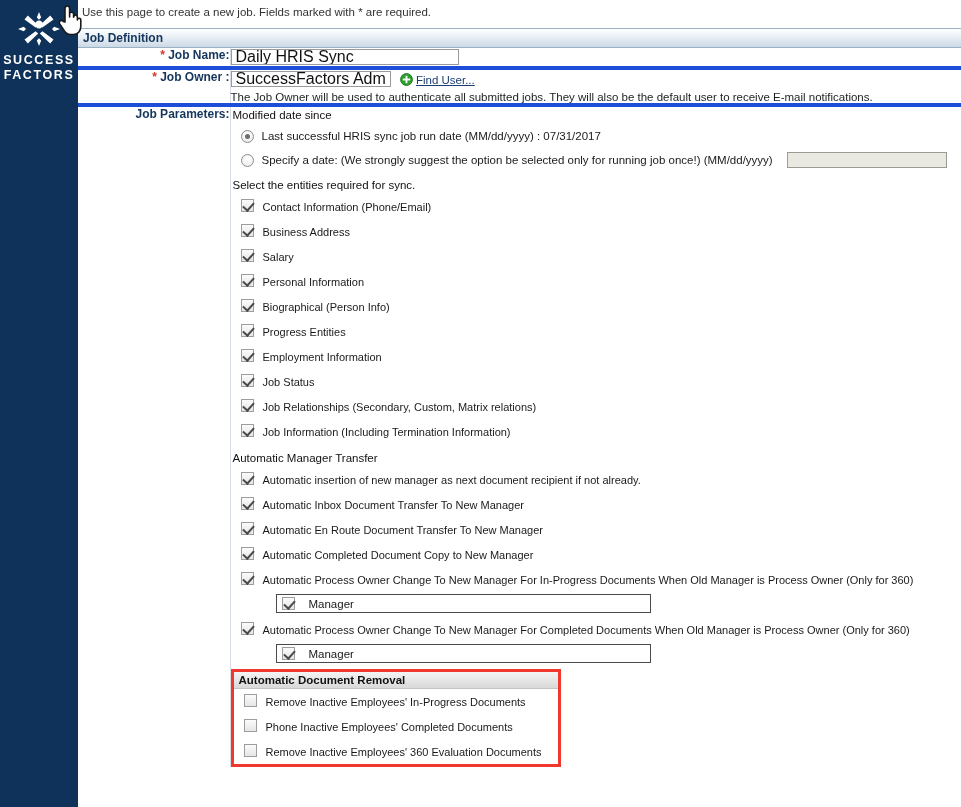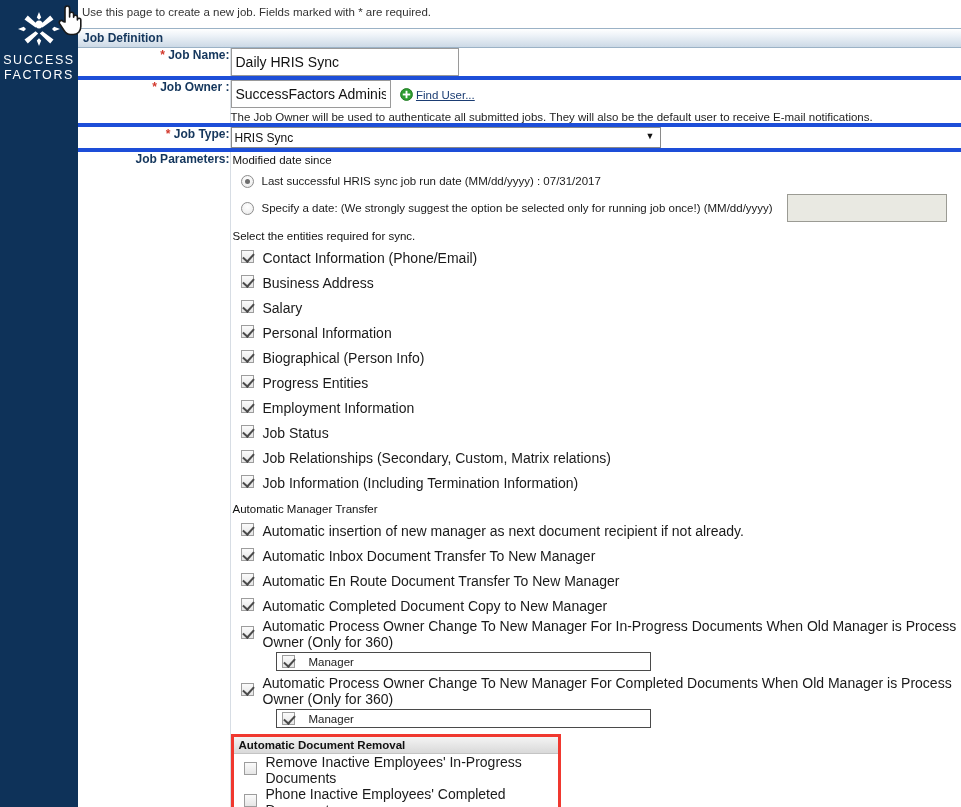--- a/index.html
+++ b/index.html
@@ -25,21 +25,21 @@
   }
   .brand-logo {
     position: absolute;
     top: 6px; left: 0; right: 0;
     text-align: center;
     color: #ffffff;
   }
   .brand-mark { display:block; margin: 0 auto; }
   .brand-word {
     font-family: "Liberation Sans", sans-serif;
-    font-weight: normal;
+    font-weight: bold;
     font-size: 12.5px;
     letter-spacing: 1.6px;
     line-height: 13px;
     margin-top: 2px;
     color:#ffffff;
   }
 
   
   .main {
     flex: 1 1 auto;
@@ -88,26 +88,26 @@
     color: #14365c;
     white-space: nowrap;
     border-right: 1px solid #d7dde4;
   }
   .req { color: #d2382c; font-weight: bold; }
   .fld-cell { padding: 5px 0 5px 4px; }
 
   
   input.txt {
     font-family: "Liberation Sans", sans-serif;
-    font-size: 14px;
+    font-size: 16px;
     color: #111;
     padding: 2px 4px;
     border: 1px solid #9a9a9a;
     background: #fff;
-    height: 28px;
+    height: 16px;
   }
   input.txt.jobname { width: 228px; }
   input.txt.jobowner { width: 160px; }
   input.txt.datebox {
     width: 160px; background: #e9e9e2; border: 1px solid #9b9b94; color:#555;
   }
   select.sel {
     font-family: "Liberation Sans", sans-serif;
     font-size: 12px;
     color: #111;
@@ -191,21 +191,21 @@
     font-size: 11.5px;
     color: #111;
     margin: 8px 0 3px 2px;
   }
   .chk-row {
     display: flex;
     align-items: center;
     min-height: 25px;
   }
   .chk-row .ctl { width: 32px; flex:0 0 32px; padding-left: 10px; }
-  .chk-row .lab { font-size: 14px; color: #1a1a1a; }
+  .chk-row .lab { font-size: 11px; color: #1a1a1a; }
 
   .sub-box {
     margin: 2px 0 4px 45px;
     width: 375px;
     border: 1px solid #4a4a4a;
     background: #fff;
     padding: 3px 5px;
     display: flex;
     align-items: center;
     gap: 14px;
@@ -298,34 +298,20 @@
               <circle cx="7" cy="7" r="6.4" fill="#2e9e31" stroke="#1f7a22" stroke-width="1"></circle>
               <rect x="6" y="3" width="2" height="8" fill="#ffffff"></rect>
               <rect x="3" y="6" width="8" height="2" fill="#ffffff"></rect>
             </svg>
             <span class="find-user-link">Find User...</span>
           </span>
           <div class="help-text">The Job Owner will be used to authenticate all submitted jobs. They will also be the default user to receive E-mail notifications.</div>
         </td>
       </tr>
 
-      <tr class="row-sep">
-        <td class="lbl-cell">
-          <span class="req">*</span>
-          <span>Job Type:</span>
-        </td>
-        <td class="fld-cell">
-          <span class="sel-wrap">
-            <select class="sel">
-              <option>HRIS Sync</option>
-            </select>
-            <span class="sel-arrow">▼</span>
-          </span>
-        </td>
-      </tr>
 
       <tr>
         <td class="lbl-cell">
           <span>Job Parameters:</span>
         </td>
         <td class="fld-cell">
 
           <div class="param-head">Modified date since</div>
 
           <div class="opt-row">

